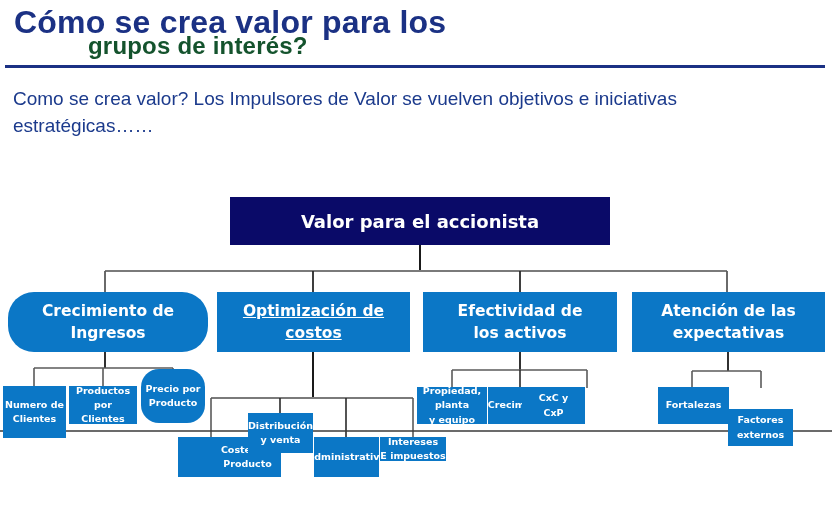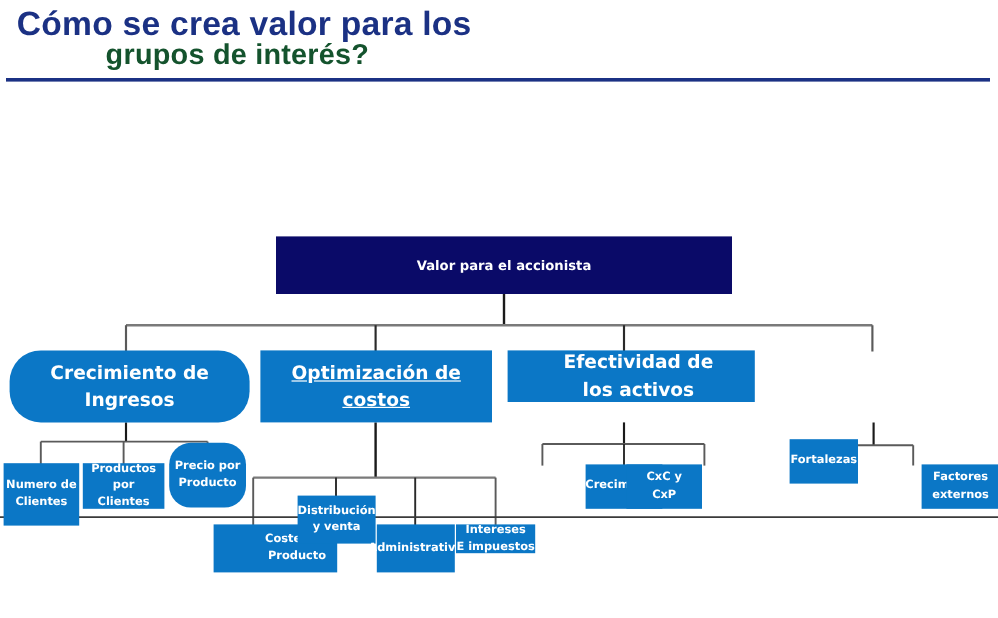--- a/index.html
+++ b/index.html
@@ -2,52 +2,53 @@
 <html><head>
 <meta charset="utf-8">
 <style>
   html,body { margin:0; padding:0; background:#ffffff; }
   .page {
     position:relative; width:832px; height:515px; background:#ffffff;
     font-family:"Liberation Sans", sans-serif; overflow:hidden;
   }
   .title-line1 {
     position:absolute; left:14px; top:4px;
-    font-size:28px; font-weight:bold; color:#1b3184; letter-spacing:0.2px;
+    font-size:32px; font-weight:bold; color:#1b3184; letter-spacing:0.2px;
   }
   .title-line2 {
     position:absolute; left:88px; top:32px;
     font-size:24px; font-weight:bold; color:#14532d; letter-spacing:0.2px;
   }
   .title-rule {
     position:absolute; left:5px; top:65px; width:820px; height:3px;
     background:#1b3184;
   }
   .subtitle {
     position:absolute; left:13px; top:85px; width:780px;
     font-size:19px; line-height:27px; color:#1b3a8c;
   }
   .connector-svg { position:absolute; left:0; top:0; width:832px; height:515px; }
   .node {
     position:absolute; display:flex; align-items:center; justify-content:center;
     text-align:center; color:#ffffff; font-weight:bold;
     font-family:"DejaVu Sans", sans-serif; white-space:pre-line;
   }
-  .node-root  { background:#0a0a68; font-size:11px; }
+  .node-root  { background:#0a0a68; font-size:18px; }
   .node-branch{ background:#0b77c6; font-size:15.5px; line-height:1.45; }
   .node-leaf  { background:#0b77c6; font-size:9.5px;  line-height:1.5; }
 </style>
 </head>
 <body>
 
 <div class="page">
 
   <div class="title-line1">Cómo se crea valor para los</div>
   <div class="title-line2">grupos de interés?</div>
   <div class="title-rule"></div>
+  <div class="subtitle">Como se crea valor? Los Impulsores de Valor se vuelven objetivos e iniciativas estratégicas……</div>
 
   <svg class="connector-svg" viewBox="0 0 832 515" xmlns="http://www.w3.org/2000/svg">
 
     <line x1="420" y1="245" x2="420" y2="271" stroke="#1a1a1a" stroke-width="2"></line>
 
     <line x1="105" y1="271" x2="727" y2="271" stroke="#7a7a7a" stroke-width="2"></line>
 
     <line x1="105" y1="271" x2="105" y2="293" stroke="#5a5a5a" stroke-width="1.8"></line>
     <line x1="313" y1="271" x2="313" y2="293" stroke="#2a2a2a" stroke-width="1.8"></line>
     <line x1="520" y1="271" x2="520" y2="293" stroke="#2a2a2a" stroke-width="1.8"></line>
@@ -79,39 +80,44 @@
 
     <line x1="0" y1="431" x2="832" y2="431" stroke="#3a3a3a" stroke-width="1.5"></line>
   </svg>
 
   <div class="node node-root" style="left:230px; top:197px; width:380px; height:48px;">Valor para el accionista</div>
 
   <div class="node node-branch" style="left:8px; top:292px; width:200px; height:60px;border-radius:26px;">Crecimiento de
 Ingresos</div>
   <div class="node node-branch" style="left:217px; top:292px; width:193px; height:60px;text-decoration:underline;">Optimización de
 costos</div>
-  <div class="node node-branch" style="left:423px; top:292px; width:194px; height:43px;padding-left:12px;">Efectividad de
+  <div class="node node-branch" style="left:423px; top:292px; width:194px; height:60px;">Efectividad de
 los activos</div>
+  <div class="node node-branch" style="left:632px; top:292px; width:193px; height:60px;">Atención de las
+expectativas</div>
 
   <div class="node node-leaf" style="left:3px; top:386px; width:63px; height:52px;">Numero de
 Clientes</div>
   <div class="node node-leaf" style="left:69px; top:386px; width:68px; height:38px;">Productos por
 Clientes</div>
   <div class="node node-leaf" style="left:141px; top:369px; width:64px; height:54px;border-radius:18px;">Precio por
 Producto</div>
 
   <div class="node node-leaf" style="left:178px; top:437px; width:67px; height:40px;padding-left:36px;">Costeo de
 Producto</div>
   <div class="node node-leaf" style="left:248px; top:413px; width:65px; height:40px;">Distribución
 y venta</div>
   <div class="node node-leaf" style="left:314px; top:437px; width:65px; height:40px;">Administrativo</div>
   <div class="node node-leaf" style="left:380px; top:437px; width:66px; height:24px;">Intereses
 E impuestos</div>
 
+  <div class="node node-leaf" style="left:417px; top:387px; width:70px; height:37px;">Propiedad,
+planta
+y equipo</div>
   <div class="node node-leaf" style="left:488px; top:387px; width:64px; height:37px;">Crecimiento</div>
   <div class="node node-leaf" style="left:522px; top:387px; width:63px; height:37px;">CxC y
 CxP</div>
 
-  <div class="node node-leaf" style="left:658px; top:366px; width:57px; height:37px;">Fortalezas</div>
-  <div class="node node-leaf" style="left:728px; top:387px; width:65px; height:37px;margin-left:40px;">Factores
+  <div class="node node-leaf" style="left:658px; top:387px; width:71px; height:37px;">Fortalezas</div>
+  <div class="node node-leaf" style="left:728px; top:409px; width:65px; height:37px;">Factores
 externos</div>
 
 </div>
 
 </body></html>

